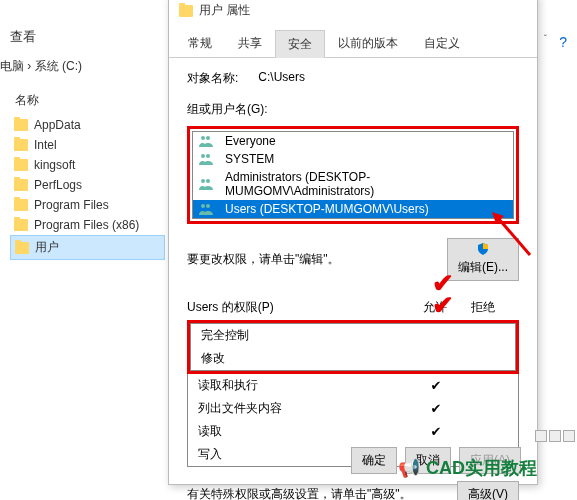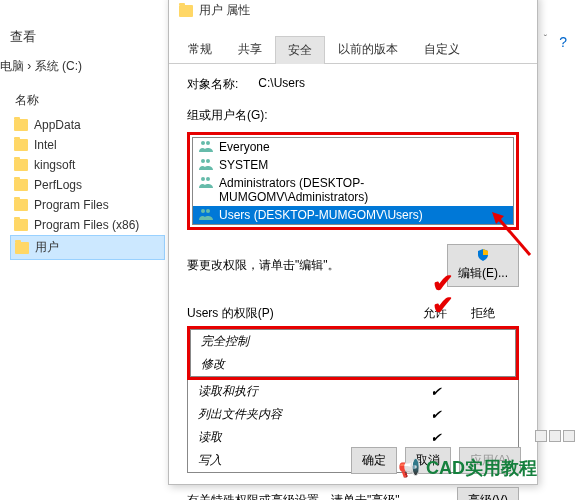--- a/index.html
+++ b/index.html
@@ -10,40 +10,40 @@
 .names-header { position: absolute; top: 92px; left: 15px; font-size: 12px; color: #333; }
 .folder-list { position: absolute; top: 115px; left: 10px; width: 155px; }
 .folder-item { display: flex; align-items: center; padding: 3px 4px; gap: 6px; }
 .folder-item.selected { background: #cce8ff; border: 1px solid #99d1ff; }
 .folder-icon { width: 14px; height: 12px; background: #ffd766; border-radius: 1px; position: relative; flex-shrink: 0; }
 .folder-icon::before { content: ""; position: absolute; top: -2px; left: 0; width: 6px; height: 2px; background: #ffd766; border-radius: 1px 1px 0 0; }
 .folder-label { font-size: 12px; color: #333; }
 
 .dialog { position: absolute; top: -5px; left: 168px; width: 370px; height: 490px; background: #fff; border: 1px solid #bbb; box-shadow: 2px 2px 8px rgba(0,0,0,.2); }
 .dialog-title { padding: 6px 10px; font-size: 12px; color: #333; display: flex; align-items: center; gap: 6px; }
-.tabs { display: flex; border-bottom: 1px solid #ccc; padding: 0 6px; margin-top: 10px; }
+.tabs { display: flex; border-bottom: 1px solid #ccc; padding: 0 6px; margin-top: 4px; }
 .tab { padding: 5px 12px; font-size: 12px; color: #333; border: 1px solid transparent; border-bottom: none; cursor: pointer; }
 .tab.active { background: #e5e5e5; border-color: #ccc; position: relative; top: 1px; }
 .dialog-body { padding: 12px 18px; }
 .obj-name { display: flex; gap: 20px; margin-bottom: 14px; }
 .group-label { margin-bottom: 8px; }
 .group-box { border: 3px solid #e60000; padding: 2px; }
 .group-inner { border: 1px solid #888; background: #fff; }
-.group-item { display: flex; align-items: flex-start; padding: 2px 6px; gap: 6px; font-size: 12px; }
+.group-item { display: flex; align-items: center; padding: 2px 6px; gap: 12px; font-size: 12px; }
 .group-item.selected { background: #0078d7; color: #fff; }
 .user-icon { width: 14px; height: 12px; flex-shrink: 0; }
 .edit-row { display: flex; justify-content: space-between; align-items: center; margin-top: 14px; }
 .btn { background: #e1e1e1; border: 1px solid #adadad; padding: 4px 10px; font-size: 12px; cursor: pointer; display: inline-flex; align-items: center; gap: 4px; flex-direction: column; }
 .shield { width: 12px; height: 12px; }
 .perm-header { display: flex; margin-top: 18px; font-size: 12px; }
 .perm-header .pname { flex: 1; }
 .perm-header .col { width: 48px; text-align: left; }
 .perm-block { border: 3px solid #e60000; margin-top: 4px; }
 .perm-list { border: 1px solid #888; background: #fff; }
-.perm-row { display: flex; padding: 3px 10px; font-size: 12px; align-items: center; font-style: italic; }
+.perm-row { display: flex; padding: 3px 10px; font-size: 12px; align-items: center; }
 .perm-row .pn { flex: 1; }
 .perm-row .col { width: 48px; text-align: center; }
 .chk { font-size: 13px; }
 .redchk { position: absolute; font-size: 26px; color: #e60000; font-weight: bold; }
 .adv-row { display: flex; justify-content: space-between; align-items: center; margin-top: 14px; }
 .dialog-footer { position: absolute; bottom: 10px; right: 16px; display: flex; gap: 8px; }
 
 .red-arrow { position: absolute; pointer-events: none; }
 .help-icon { position: absolute; top: 34px; right: 10px; color: #0066cc; font-size: 14px; }
 .chevron { position: absolute; top: 34px; right: 30px; color: #666; font-size: 10px; }

